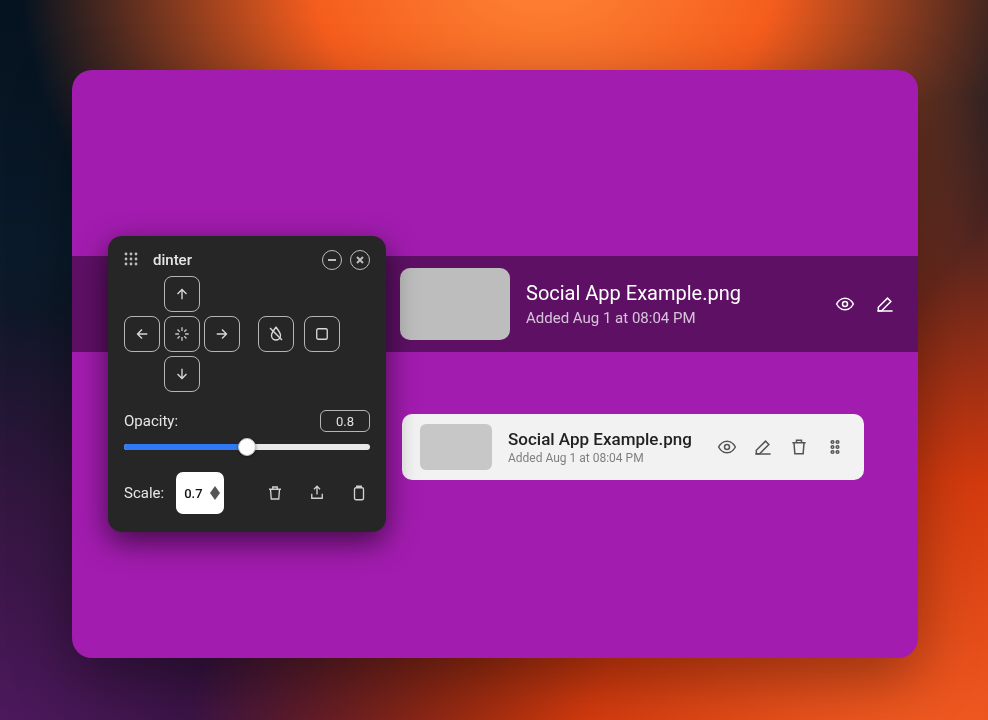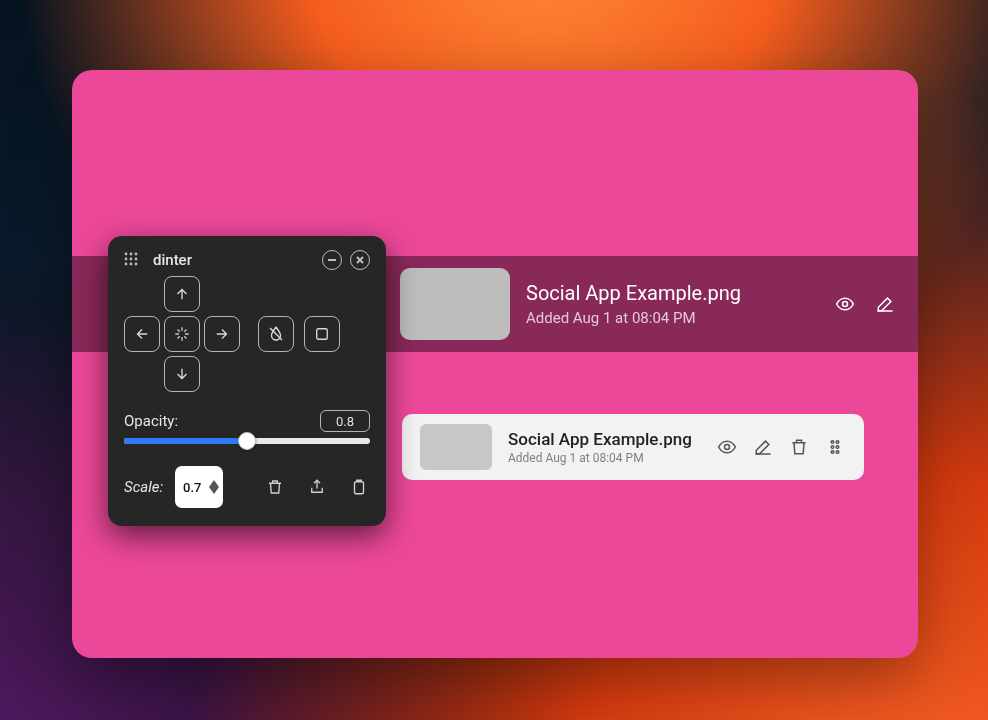--- a/index.html
+++ b/index.html
@@ -13,21 +13,21 @@
       radial-gradient(circle at 95% 120%, #ff6a2b 0%, #d33a0e 30%, rgba(211,58,14,0) 60%),
       radial-gradient(circle at -10% 130%, #6d2488 0%, rgba(109,36,136,0) 45%),
       linear-gradient(180deg, #05121f 0%, #0a1a2a 35%, #1a1020 70%, #140613 100%);
   }
 
   
   .app-window {
     position: absolute;
     left: 72px; top: 70px;
     width: 846px; height: 588px;
-    background: #ec4899;
+    background: #a21caf;
     border-radius: 20px;
     box-shadow: 0 20px 60px rgba(0,0,0,.35);
     overflow: hidden;
   }
 
   
   .file-row {
     position: absolute;
     display: flex;
     align-items: center;
@@ -92,30 +92,30 @@
 
   .nudge-area { display:flex; align-items:center; gap:18px; margin: 6px 0 18px 0; }
   .dpad { display:grid; grid-template-columns: repeat(3,36px); grid-template-rows: repeat(3,36px); gap:4px; }
   .dpad .cell { width:36px; height:36px; }
   .sq { width:36px; height:36px; border:1.5px solid #b5b5b5; border-radius:8px; display:flex; align-items:center; justify-content:center; cursor:pointer; }
   .sq svg { width:18px; height:18px; stroke:#d8d8d8; stroke-width:1.8; fill:none; }
   .sq.center svg { stroke:#c5c5c5; }
 
   .side-sqs { display:flex; gap:10px; }
 
-  .opacity-row { display:flex; align-items:center; justify-content:space-between; margin-bottom:6px; }
+  .opacity-row { display:flex; align-items:center; justify-content:space-between; margin-bottom:12px; }
   .opacity-row .lbl { font-size: 15px; }
   .opacity-row .valbox { width:50px; height:22px; border:1.5px solid #b5b5b5; border-radius:6px; display:flex; align-items:center; justify-content:center; font-size:13px; color:#e0e0e0; }
 
   .slider-track { position:relative; height:6px; background:#e9e9e9; border-radius:3px; margin-bottom:22px; }
   .slider-fill { position:absolute; left:0; top:0; bottom:0; background:#2f7af4; border-radius:3px; }
   .slider-thumb { position:absolute; top:50%; width:18px; height:18px; background:#fff; border-radius:50%; border:1px solid #bfbfbf; transform:translate(-50%,-50%); box-shadow:0 1px 3px rgba(0,0,0,.4); cursor:grab; }
 
   .scale-row { display:flex; align-items:center; gap:12px; }
-  .scale-row .lbl { font-size:15px;font-style:italic; }
+  .scale-row .lbl { font-size:15px; }
   .stepper { display:flex; align-items:center; background:#fff; color:#111; border-radius:7px; height:42px; padding:0 4px 0 8px; gap:4px; }
   .stepper .val { font-size:13px; font-weight:500; min-width:22px; }
   .stepper .arrows { display:flex; flex-direction:column; line-height:0; }
   .stepper .arrows svg { width:10px; height:7px; fill:#555; }
   .scale-row .trio { margin-left:auto; display:flex; gap:20px; }
   .scale-row .trio svg { width:18px; height:18px; stroke:#d0d0d0; stroke-width:1.8; fill:none; }
 </style>
 </head>
 <body>
 

